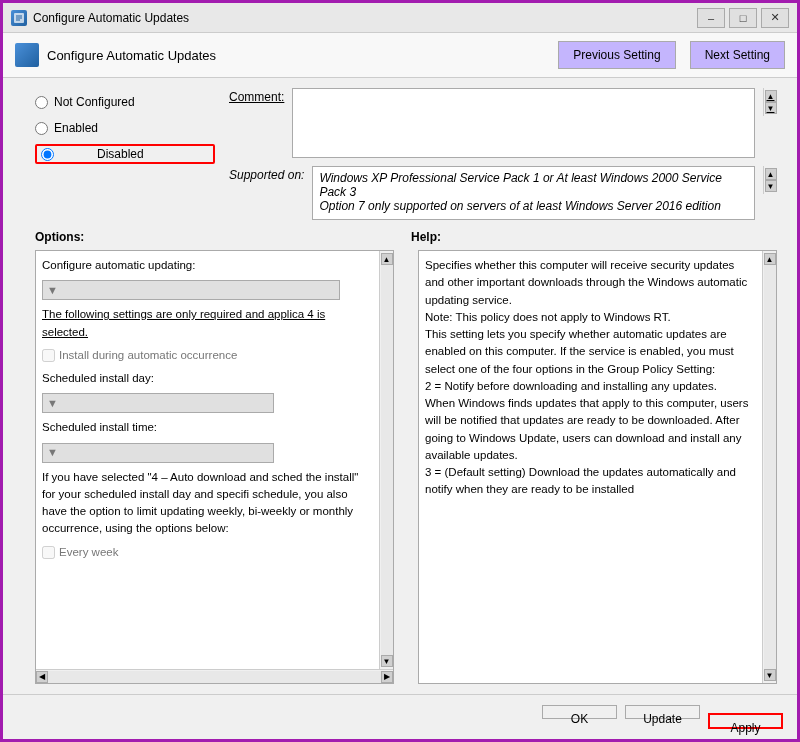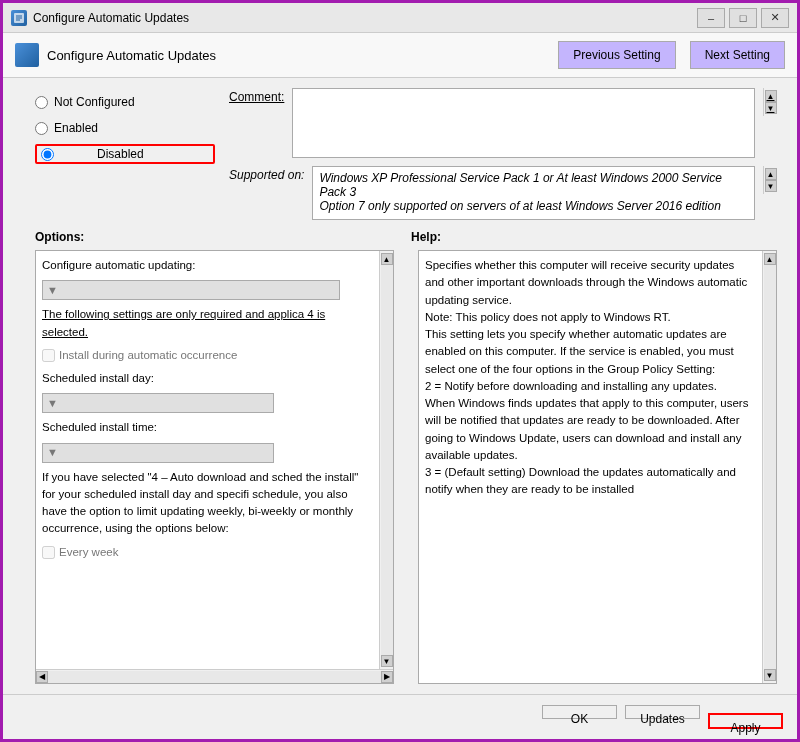--- a/index.html
+++ b/index.html
@@ -503,16 +503,16 @@
               <div class="scroll-arrow">▼</div>
             </div>
           </div>
         </div>
       </div>
     </div>
   </div>
 
   <div class="bottom-bar">
     <button class="action-btn">OK</button>
-    <button class="action-btn">Updates</button>
+    <button class="action-btn">Update</button>
     <button class="action-btn apply-btn">Apply</button>
   </div>
 </div>
 
 </body></html>

